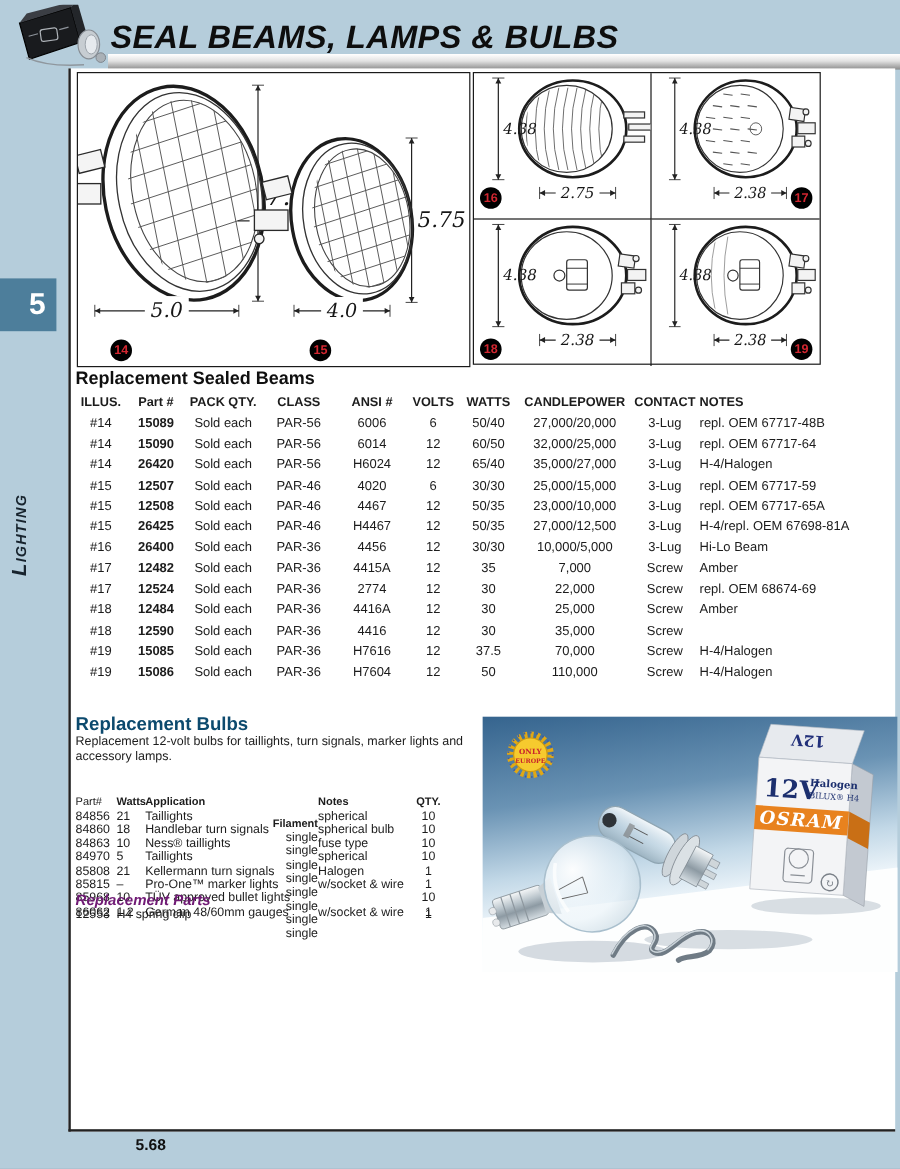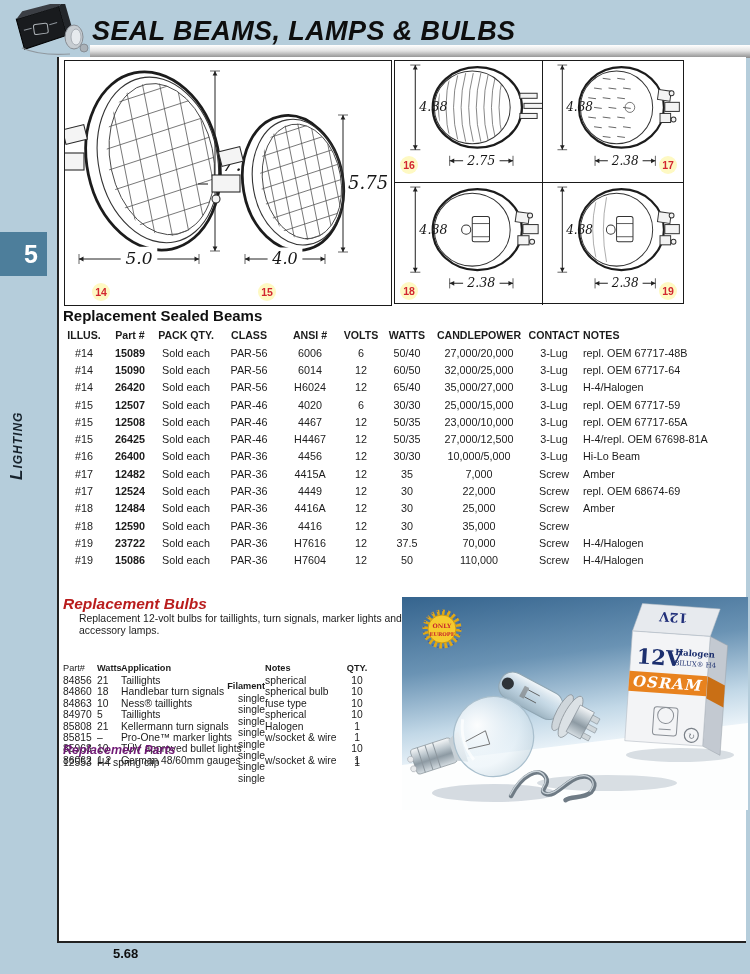--- a/index.html
+++ b/index.html
@@ -20,34 +20,34 @@
           font-variant-caps:small-caps;}
   
   .sheet{position:absolute;left:57px;top:57px;width:689px;height:886px;background:#fff;
          border-left:2px solid #222;border-bottom:2px solid #222;box-sizing:border-box;}
   .panelL{position:absolute;left:5px;top:3px;width:326px;height:244px;border:1.5px solid #1a1a1a;}
   .panelG{position:absolute;left:335px;top:3px;width:290px;height:244px;border:1.5px solid #1a1a1a;
           display:grid;grid-template-columns:148px 1fr;grid-template-rows:122px 1fr;box-sizing:border-box;text-decoration:underline;}
   .gcell{position:relative;}
   .gcell.bb{border-bottom:1.2px solid #1a1a1a;} .gcell.br{border-right:1.2px solid #1a1a1a;}
   .gcell svg,.panelL svg{display:block;width:100%;height:100%;}
-  .badge{position:absolute;width:18px;height:18px;border-radius:50%;background:#fef9c3;color:#d22630;
+  .badge{position:absolute;width:18px;height:18px;border-radius:50%;background:#000000;color:#d22630;
          font-weight:800;font-size:10.5px;display:flex;align-items:center;justify-content:center;z-index:6;}
   
   .sealed-h{position:absolute;left:4px;top:250px;font-size:15px;font-weight:bold;color:#0f0f0f;}
   #sealed-table{position:absolute;left:4px;top:268px;width:681px;font-size:10.8px;}
   .srow{display:grid;grid-template-columns:42px 50px 62px 64px 58px 44px 48px 96px 54px 1fr;
         height:17.3px;align-items:center;}
   .srow.head{font-weight:bold;height:19px;font-size:10.6px;}
   .scell{text-align:center;white-space:nowrap;}
   .scell.notes{text-align:left;padding-left:2px;}
   .srow:not(.head) .scell.part{font-weight:bold;}
   
-  .bulbs-h{position:absolute;left:4px;top:538px;font-size:15.5px;font-weight:bold;font-style:italic;color:#b91c1c;}
-  .bulbs-desc{position:absolute;left:20px;top:556px;width:338px;font-size:10.4px;line-height:12.4px;}
+  .bulbs-h{position:absolute;left:4px;top:538px;font-size:15.5px;font-weight:bold;color:#0c4a6e;}
+  .bulbs-desc{position:absolute;left:4px;top:556px;width:338px;font-size:10.4px;line-height:12.4px;}
   #bulbs-table{position:absolute;left:4px;top:588px;width:310px;font-size:10.3px;}
   .brow{display:grid;grid-template-columns:34px 24px 100px 44px 76px 32px;height:11.4px;
         align-items:center;white-space:nowrap;}
   .brow.head{font-weight:bold;font-size:9.2px;height:12px;}
   .bcell.part{font-weight:normal;} .bcell.fil{text-align:right;margin-top:36px;} .bcell.qty{text-align:center;}
   .parts-h{position:absolute;left:4px;top:686px;font-size:12.5px;font-weight:bold;font-style:italic;color:#701a75;}
   #parts-table{position:absolute;left:4px;top:699px;width:310px;font-size:10.3px;}
   .prow{display:grid;grid-template-columns:34px 244px 32px;height:12px;align-items:center;white-space:nowrap;}
   
   .photo{position:absolute;left:343px;top:540px;width:346px;height:213px;}
@@ -503,21 +503,21 @@
           <div class="scell">35</div>
           <div class="scell">7,000</div>
           <div class="scell">Screw</div>
           <div class="scell notes">Amber</div>
         </div>
         <div class="srow">
           <div class="scell">#17</div>
           <div class="scell part">12524</div>
           <div class="scell">Sold each</div>
           <div class="scell">PAR-36</div>
-          <div class="scell">4449</div>
+          <div class="scell">2774</div>
           <div class="scell">12</div>
           <div class="scell">30</div>
           <div class="scell">22,000</div>
           <div class="scell">Screw</div>
           <div class="scell notes">repl. OEM 68674-69</div>
         </div>
         <div class="srow">
           <div class="scell">#18</div>
           <div class="scell part">12484</div>
           <div class="scell">Sold each</div>
@@ -536,21 +536,21 @@
           <div class="scell">PAR-36</div>
           <div class="scell">4416</div>
           <div class="scell">12</div>
           <div class="scell">30</div>
           <div class="scell">35,000</div>
           <div class="scell">Screw</div>
           <div class="scell notes"></div>
         </div>
         <div class="srow">
           <div class="scell">#19</div>
-          <div class="scell part">23722</div>
+          <div class="scell part">15085</div>
           <div class="scell">Sold each</div>
           <div class="scell">PAR-36</div>
           <div class="scell">H7616</div>
           <div class="scell">12</div>
           <div class="scell">37.5</div>
           <div class="scell">70,000</div>
           <div class="scell">Screw</div>
           <div class="scell notes">H-4/Halogen</div>
         </div>
         <div class="srow">

